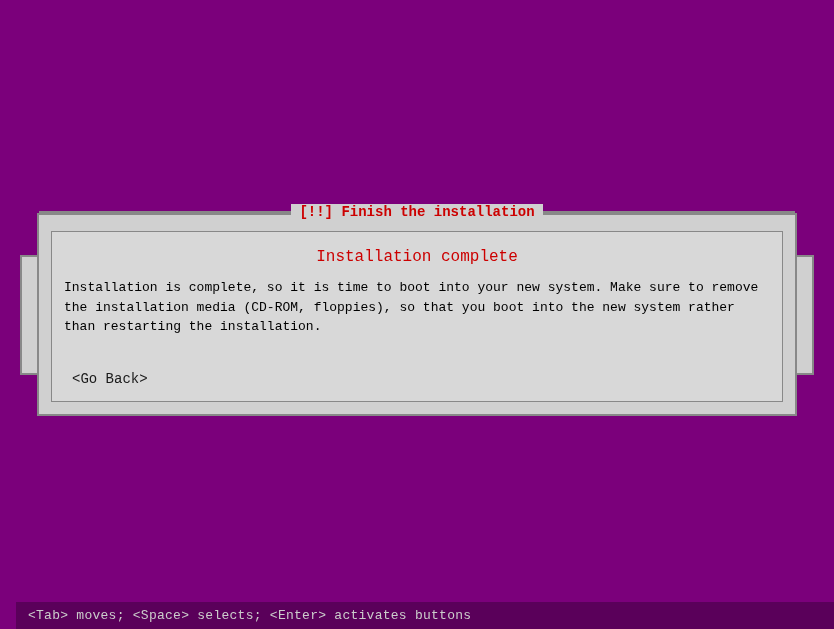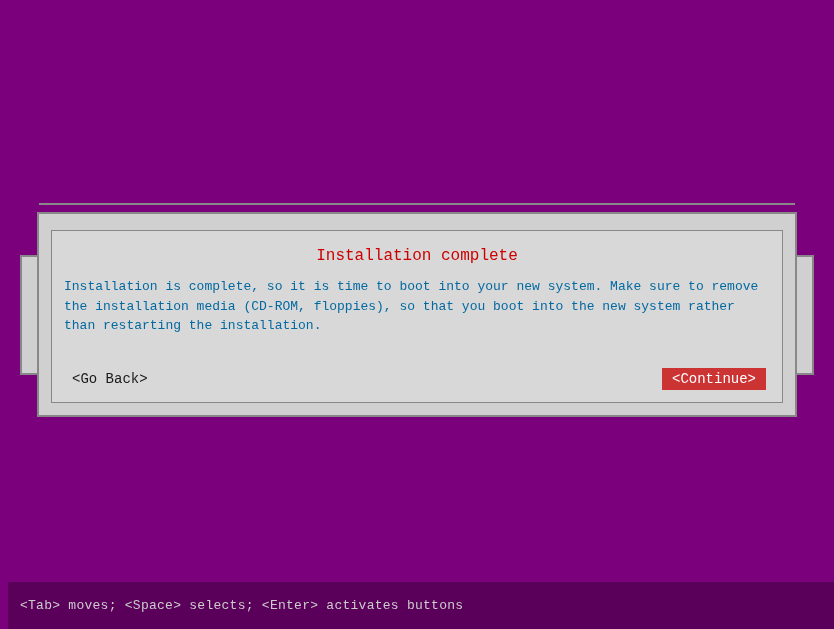--- a/index.html
+++ b/index.html
@@ -24,25 +24,25 @@
 
     .screen-bg {
       position: absolute;
       top: 0; left: 0; right: 0; bottom: 0;
       background-color: #7B007B;
     }
 
     .bottom-bar {
       position: absolute;
       bottom: 0;
-      left: 8px;
+      left: 16px;
       right: 0;
       background-color: #5A005A;
       color: #cccccc;
-      padding: 16px 12px;
+      padding: 6px 12px;
       font-size: 13px;
       letter-spacing: 0.02em;
     }
 
     .dialog-wrapper {
       position: relative;
       z-index: 10;
       width: 760px;
     }
 
@@ -87,21 +87,21 @@
 
     .installation-complete-title {
       color: #cc0000;
       text-align: center;
       font-weight: normal;
       font-size: 16px;
       margin-bottom: 12px;
     }
 
     .dialog-body-text {
-      color: #0369a1;
+      color: #000000;
       font-size: 13px;
       line-height: 1.5;
       margin-bottom: 32px;
     }
 
     .dialog-buttons {
       display: flex;
       justify-content: space-between;
       align-items: center;
       padding: 0 4px;
@@ -156,36 +156,36 @@
 <div class="screen-bg"></div>
 
 <div class="side-decorations side-left"></div>
 <div class="side-decorations side-right"></div>
 
 <div class="dialog-wrapper">
   <div class="dialog-outer">
 
     <div class="dialog-title-bar">
       <div class="dialog-title-line"></div>
+      <span class="dialog-title-text">[!!] Finish the installation</span>
       <div class="dialog-title-line"></div>
     </div>
 
     <div class="dialog-inner">
 
       <div class="installation-complete-title">Installation complete</div>
 
       <div class="dialog-body-text">
         Installation is complete, so it is time to boot into your new system. Make sure to remove<br>
         the installation media (CD-ROM, floppies), so that you boot into the new system rather<br>
         than restarting the installation.
       </div>
 
       <div class="dialog-buttons">
         <button class="btn-go-back">&lt;Go Back&gt;</button>
-        <button class="btn-continue">&lt;Continue&gt;</button>
       </div>
 
     </div>
   </div>
 </div>
 
 <div class="bottom-bar">
   <span>&lt;Tab&gt; moves; &lt;Space&gt; selects; &lt;Enter&gt; activates buttons</span>
 </div>
 

